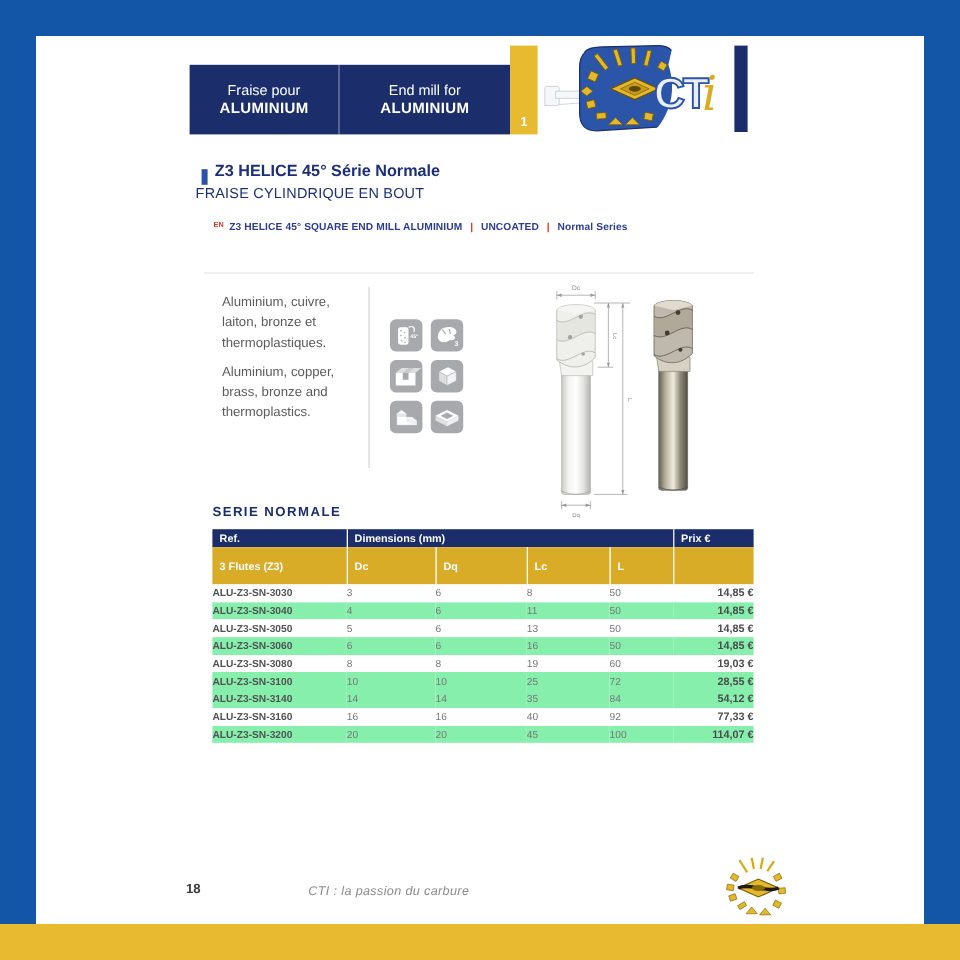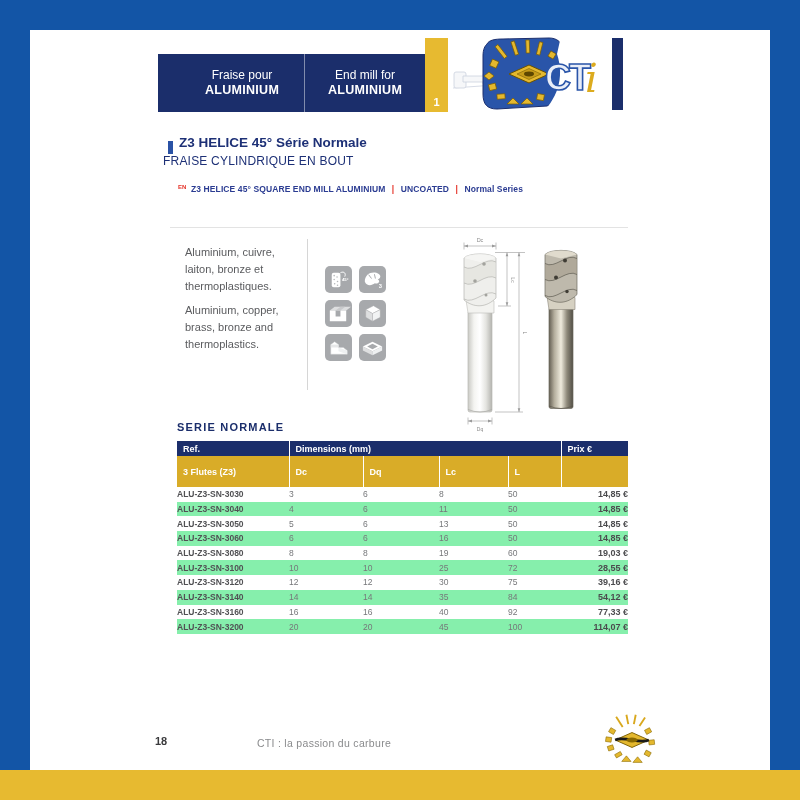--- a/index.html
+++ b/index.html
@@ -8,21 +8,21 @@
          font-family:"Liberation Sans",sans-serif;}
   .abs{position:absolute;}
   .page{position:absolute;left:30px;top:30px;width:740px;height:740px;background:#ffffff;}
   .bottom-bar{position:absolute;left:0;top:770px;width:800px;height:30px;background:#e7ba30;}
 
   
   .hdr-navy{position:absolute;left:158px;top:54px;width:267px;height:58px;background:#1b2e6b;display:flex;justify-content:flex-end;}
   .hdr-half{height:100%;display:flex;flex-direction:column;justify-content:center;align-items:center;
             color:#fff;line-height:15px;}
   .hdr-half.fr{width:124px;}
-  .hdr-half.en{width:121px;border-left:1px solid rgba(255,255,255,.45);}
+  .hdr-half.en{width:143px;border-left:1px solid rgba(255,255,255,.45);}
   .hdr-l1{font-size:12px;}
   .hdr-l2{font-size:12.5px;font-weight:bold;letter-spacing:.3px;}
   .hdr-gold{position:absolute;left:425px;top:38px;width:23px;height:74px;background:#e7ba30;}
   .hdr-gold .num{position:absolute;left:0;bottom:4px;width:100%;text-align:center;color:#fff;
                  font-weight:bold;font-size:11px;}
   .hdr-endbar{position:absolute;left:612px;top:38px;width:11px;height:72px;background:#1b2e6b;}
 
   
   .title-bullet{position:absolute;left:168px;top:141px;width:5px;height:13px;background:#2a52a5;}
   .title-main{position:absolute;left:179px;top:135px;font-size:13.5px;font-weight:bold;color:#1d3076;}
@@ -56,21 +56,21 @@
   tr.h2 td:last-child{border-right:none;}
   tr.dr{height:14.7px;background:#fff;}
   tr.dr.alt{background:#86efac;}
   td.c-ref{font-weight:bold;color:#515154;padding-left:7px;}
   td.c-dim{color:#76777a;padding-left:8px;}
   td.c-price{font-weight:bold;color:#4b4b4e;font-size:9px;text-align:right;padding-right:22px;}
 
   
   .foot-num{position:absolute;left:155px;top:735px;font-size:11px;font-weight:bold;color:#3b3b3d;}
   .foot-tag{position:absolute;left:30px;top:737px;width:588px;text-align:center;font-size:10.5px;
-            color:#8a8b8d;letter-spacing:.3px;}
+            color:#8a8b8d;letter-spacing:.3px;font-style:italic;}
 </style>
 </head>
 <body>
 
 <div class="stage">
   <div class="page"></div>
   <div class="bottom-bar"></div>
 
   <div class="hdr-navy">
     <div class="hdr-half fr">
@@ -338,28 +338,20 @@
       <td class="c-price">19,03 €</td>
     </tr>
         <tr class="dr alt">
       <td class="c-ref">ALU-Z3-SN-3100</td>
       <td class="c-dim">10</td>
       <td class="c-dim">10</td>
       <td class="c-dim">25</td>
       <td class="c-dim">72</td>
       <td class="c-price">28,55 €</td>
     </tr>
-        <tr class="dr">
-      <td class="c-ref">ALU-Z3-SN-3120</td>
-      <td class="c-dim">12</td>
-      <td class="c-dim">12</td>
-      <td class="c-dim">30</td>
-      <td class="c-dim">75</td>
-      <td class="c-price">39,16 €</td>
-    </tr>
         <tr class="dr alt">
       <td class="c-ref">ALU-Z3-SN-3140</td>
       <td class="c-dim">14</td>
       <td class="c-dim">14</td>
       <td class="c-dim">35</td>
       <td class="c-dim">84</td>
       <td class="c-price">54,12 €</td>
     </tr>
         <tr class="dr">
       <td class="c-ref">ALU-Z3-SN-3160</td>

